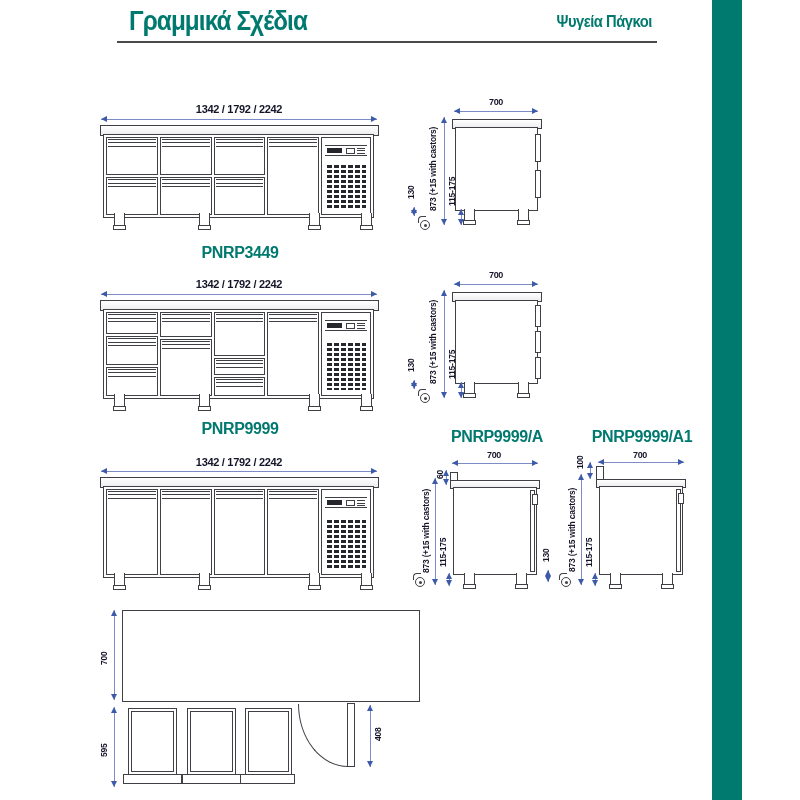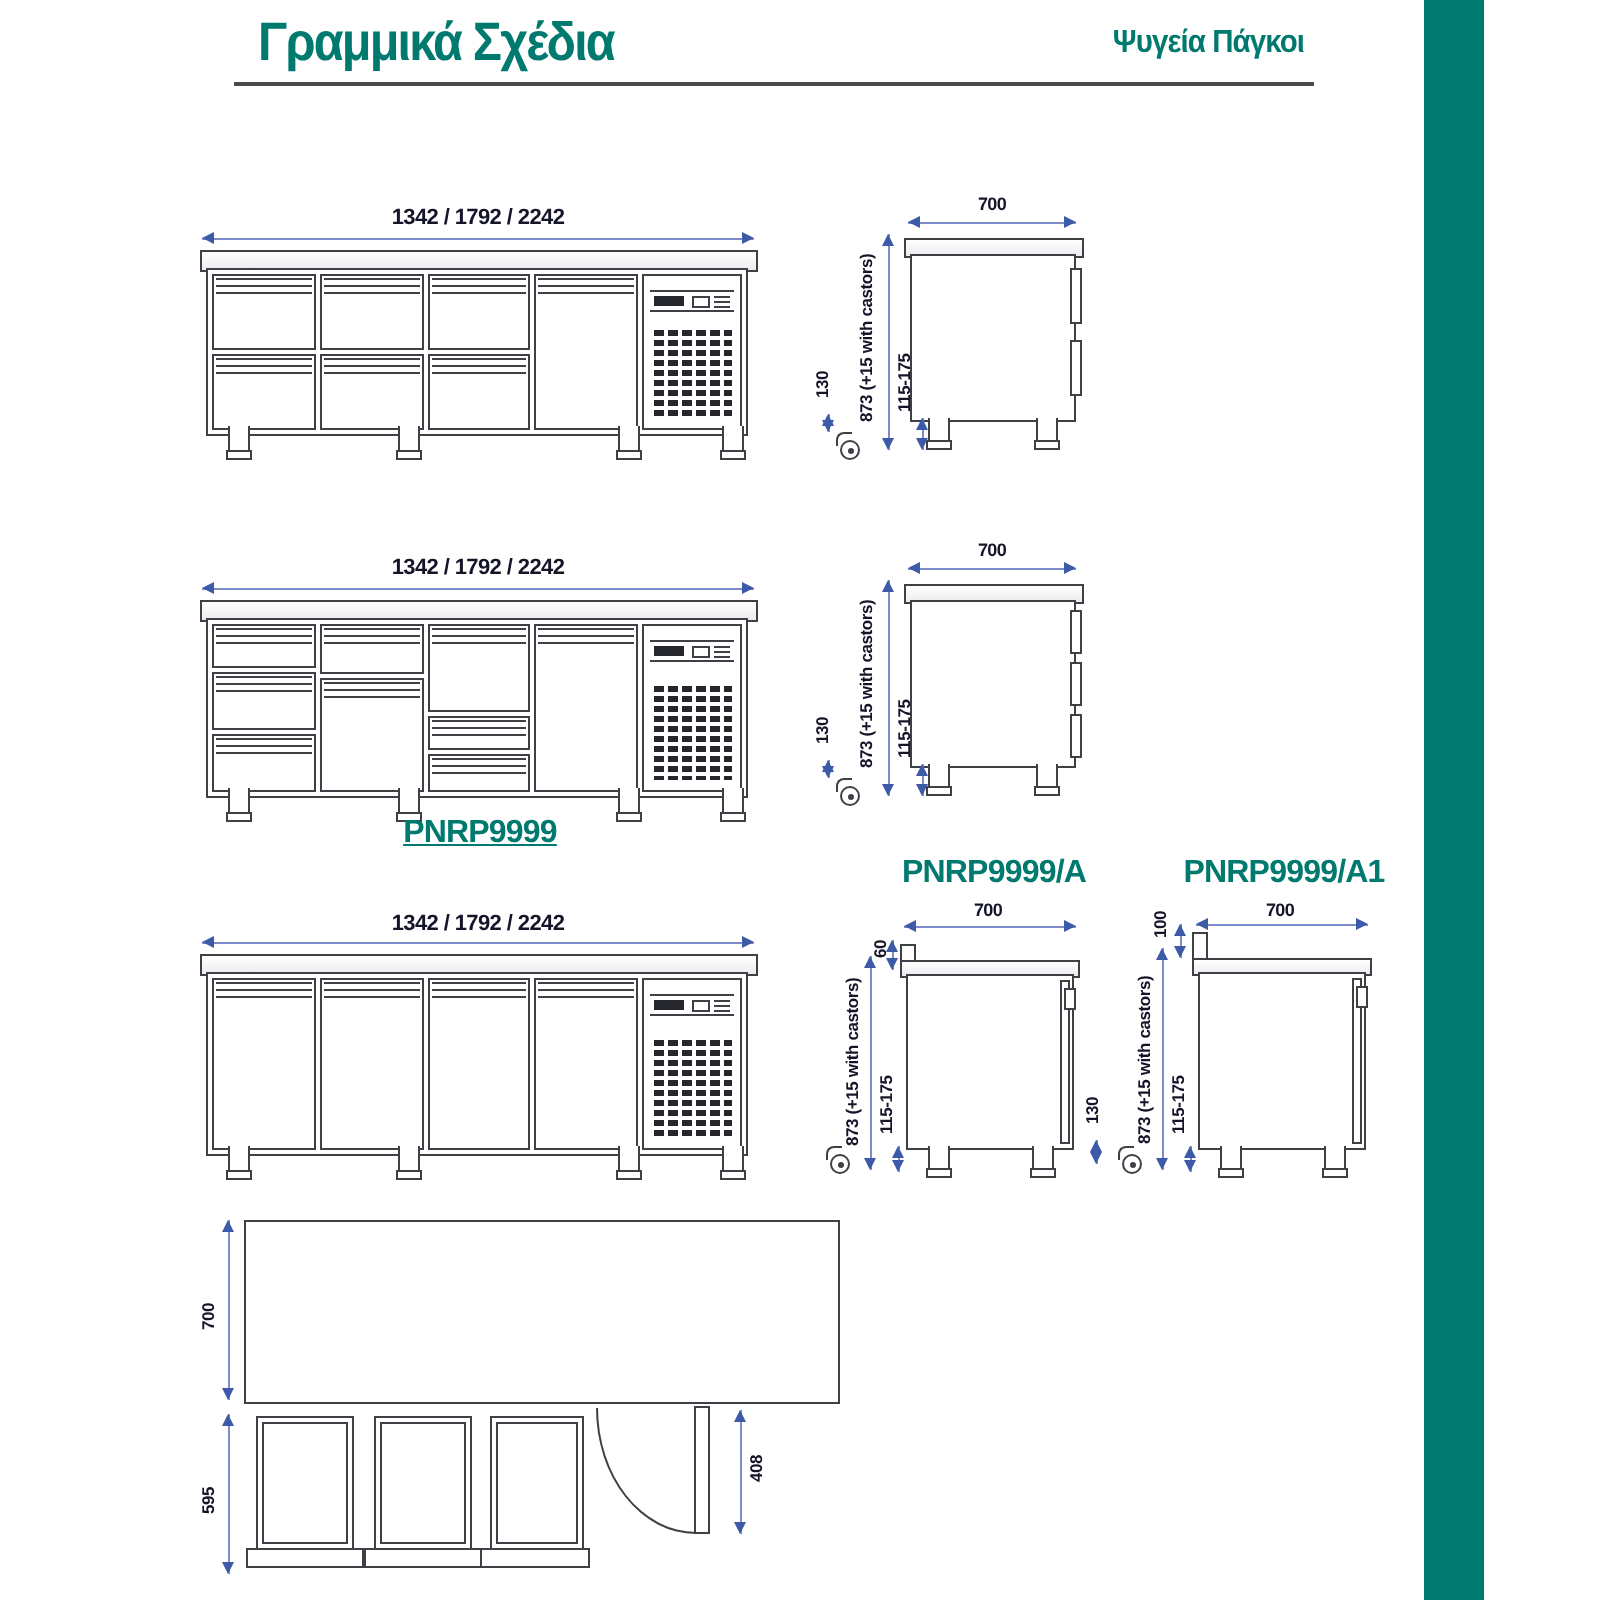--- a/index.html
+++ b/index.html
@@ -137,20 +137,21 @@
     <div class="dim-v" style="left:38px;top:22px;height:108px;"></div>
     <div class="vlab" style="left:42px;top:76px;height:40px;">115-175</div>
     <div class="dim-v" style="left:55px;top:114px;height:16px;"></div>
     <div class="vlab" style="left:1px;top:84px;height:26px;">130</div>
     <div class="dim-v" style="left:8px;top:112px;height:9px;"></div>
     <div class="castor" style="left:11px;top:121px;">
         <i class="stem"></i>
       </div>
   </div>
 
+  <div class="model" style="left:100px;top:244px;width:280px;">PNRP3449</div>
 
   <div style="position:absolute;left:100px;top:278px;width:280px;height:138px;">
     <div class="dlabel" style="left:0;top:0;width:278px;">1342 / 1792 / 2242</div>
     <div class="dim-h" style="left:1px;top:16px;width:276px;"></div>
     <div class="wtop" style="left:0;top:22px;width:277px;height:9px;"></div>
     <div class="bodybox" style="left:3px;top:31px;width:265px;height:84px;">
       <div class="col">
         <div class="drawer" style="flex:.8"></div>
         <div class="drawer" style="flex:1.1"></div>
         <div class="drawer" style="flex:1.1"></div>
@@ -200,21 +201,21 @@
     <div class="dim-v" style="left:38px;top:22px;height:108px;"></div>
     <div class="vlab" style="left:42px;top:76px;height:40px;">115-175</div>
     <div class="dim-v" style="left:55px;top:114px;height:16px;"></div>
     <div class="vlab" style="left:1px;top:84px;height:26px;">130</div>
     <div class="dim-v" style="left:8px;top:112px;height:9px;"></div>
     <div class="castor" style="left:11px;top:121px;">
         <i class="stem"></i>
       </div>
   </div>
 
-  <div class="model" style="left:100px;top:408px;width:280px;text-decoration:underline;">PNRP9999</div>
+  <div class="model" style="left:100px;top:420px;width:280px;">PNRP9999</div>
   <div class="model" style="left:432px;top:428px;width:130px;">PNRP9999/A</div>
   <div class="model" style="left:577px;top:428px;width:130px;">PNRP9999/A1</div>
 
   <div style="position:absolute;left:100px;top:456px;width:280px;height:138px;">
     <div class="dlabel" style="left:0;top:0;width:278px;">1342 / 1792 / 2242</div>
     <div class="dim-h" style="left:1px;top:15px;width:276px;"></div>
     <div class="wtop" style="left:0;top:21px;width:277px;height:9px;"></div>
     <div class="bodybox" style="left:3px;top:30px;width:265px;height:86px;">
       <div class="col">
           <div class="door" style="flex:1"></div>

